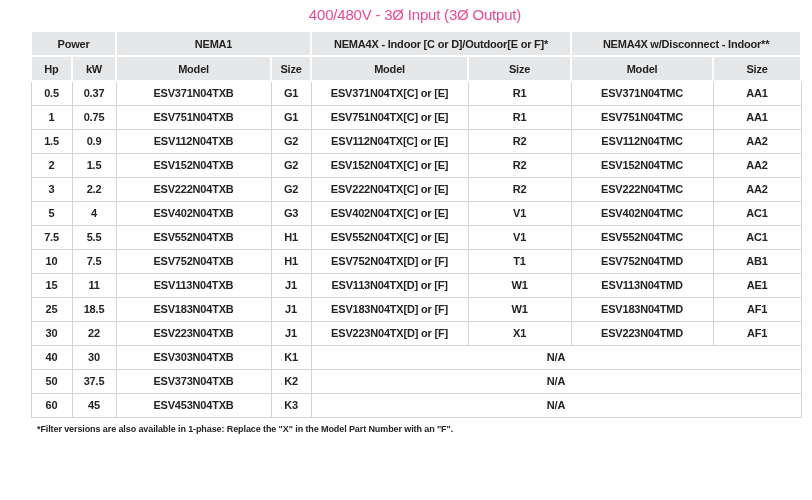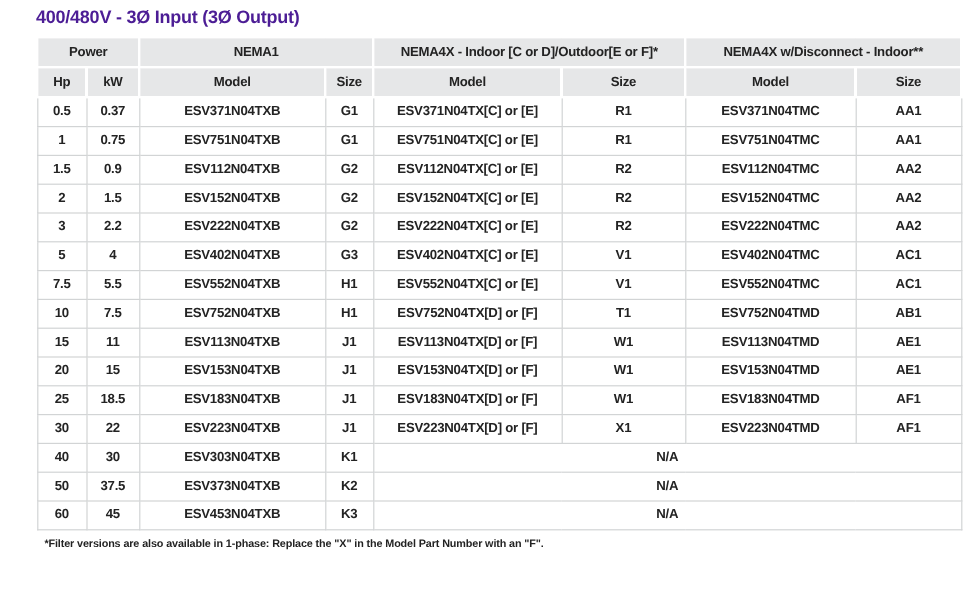--- a/index.html
+++ b/index.html
@@ -3,22 +3,22 @@
 <meta charset="utf-8">
 <style>
   * { margin: 0; padding: 0; box-sizing: border-box; }
   body { background: #ffffff; font-family: "Liberation Sans", sans-serif; }
   .page {
     width: 812px; height: 500px; background: #ffffff;
     position: relative; overflow: hidden;
   }
   .title {
     width: 770px; margin: 6px 0 0 30px;
-    color: #4c1d95;
-    font-size: 15px; font-weight: bold; letter-spacing: -0.2px;
+    text-align: center; color: #ec4899;
+    font-size: 15px; font-weight: normal; letter-spacing: -0.2px;
   }
   table.spec {
     width: 770px; margin: 7px 0 0 30px;
     border-collapse: collapse; table-layout: fixed;
     color: #232323;
   }
   table.spec th {
     background: #E6E7E8; border: 2px solid #ffffff;
     font-size: 11px; font-weight: bold; letter-spacing: -0.2px;
     height: 25px; overflow: hidden; white-space: nowrap;
@@ -156,30 +156,20 @@
         <td>15</td>
         <td>11</td>
         <td>ESV113N04TXB</td>
         <td>J1</td>
         <td>ESV113N04TX[D] or [F]</td>
         <td>W1</td>
         <td>ESV113N04TMD</td>
         <td>AE1</td>
       </tr>
       <tr>
-        <td>20</td>
-        <td>15</td>
-        <td>ESV153N04TXB</td>
-        <td>J1</td>
-        <td>ESV153N04TX[D] or [F]</td>
-        <td>W1</td>
-        <td>ESV153N04TMD</td>
-        <td>AE1</td>
-      </tr>
-      <tr>
         <td>25</td>
         <td>18.5</td>
         <td>ESV183N04TXB</td>
         <td>J1</td>
         <td>ESV183N04TX[D] or [F]</td>
         <td>W1</td>
         <td>ESV183N04TMD</td>
         <td>AF1</td>
       </tr>
       <tr>

